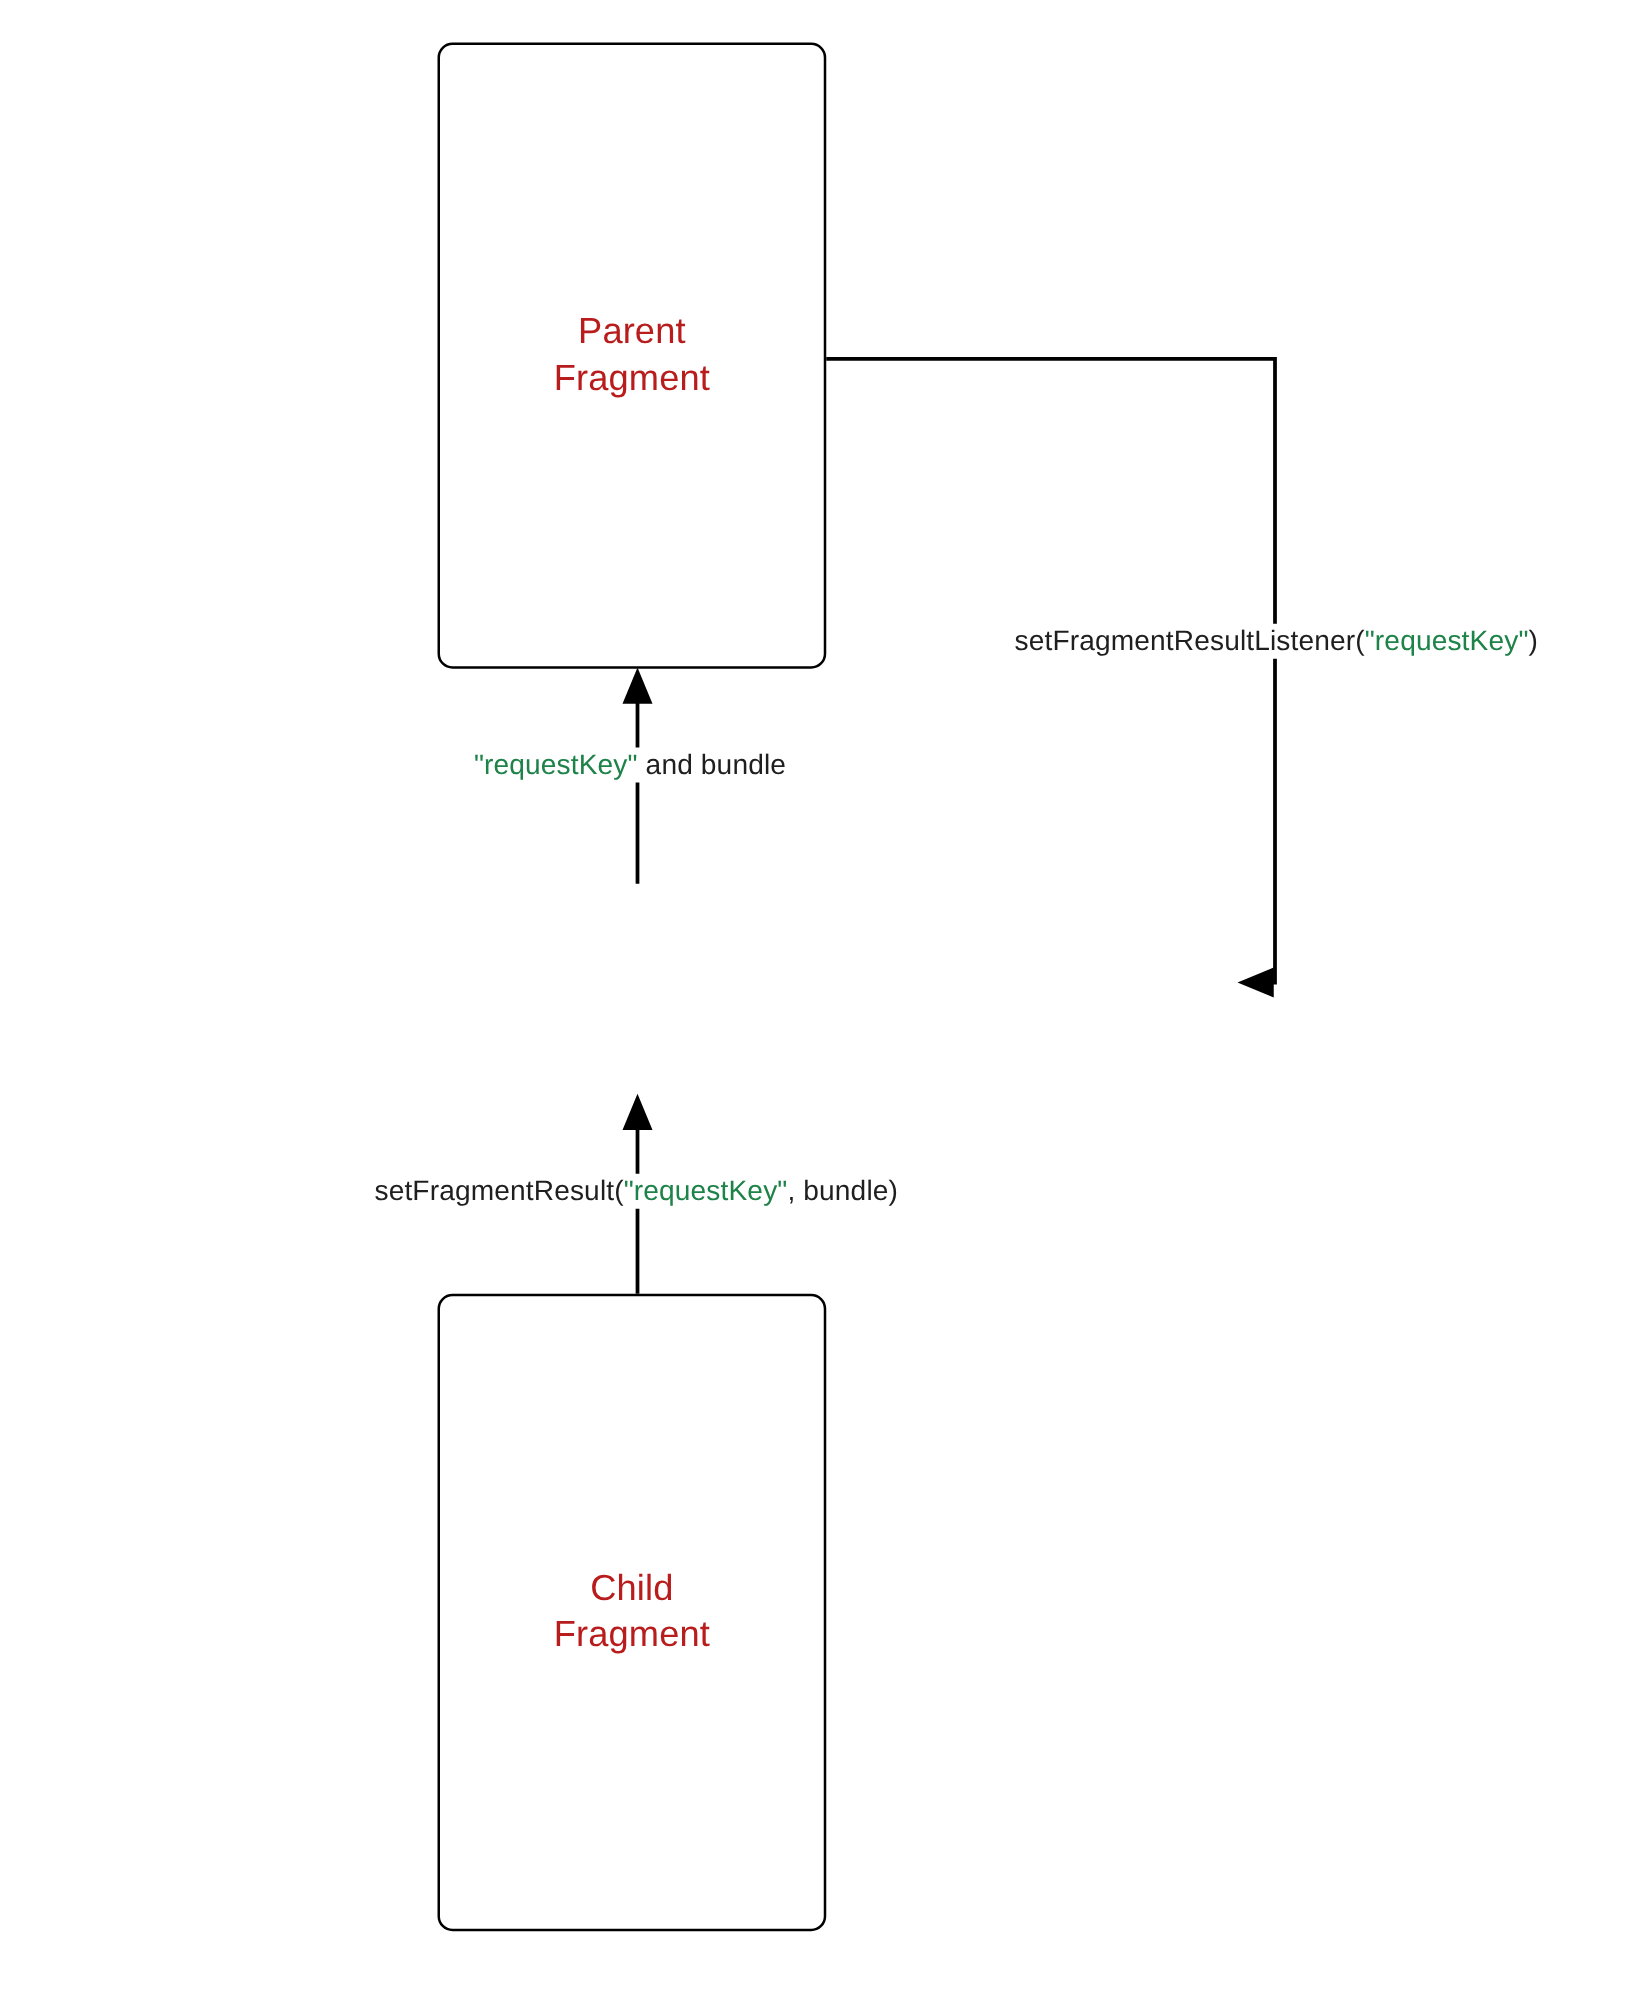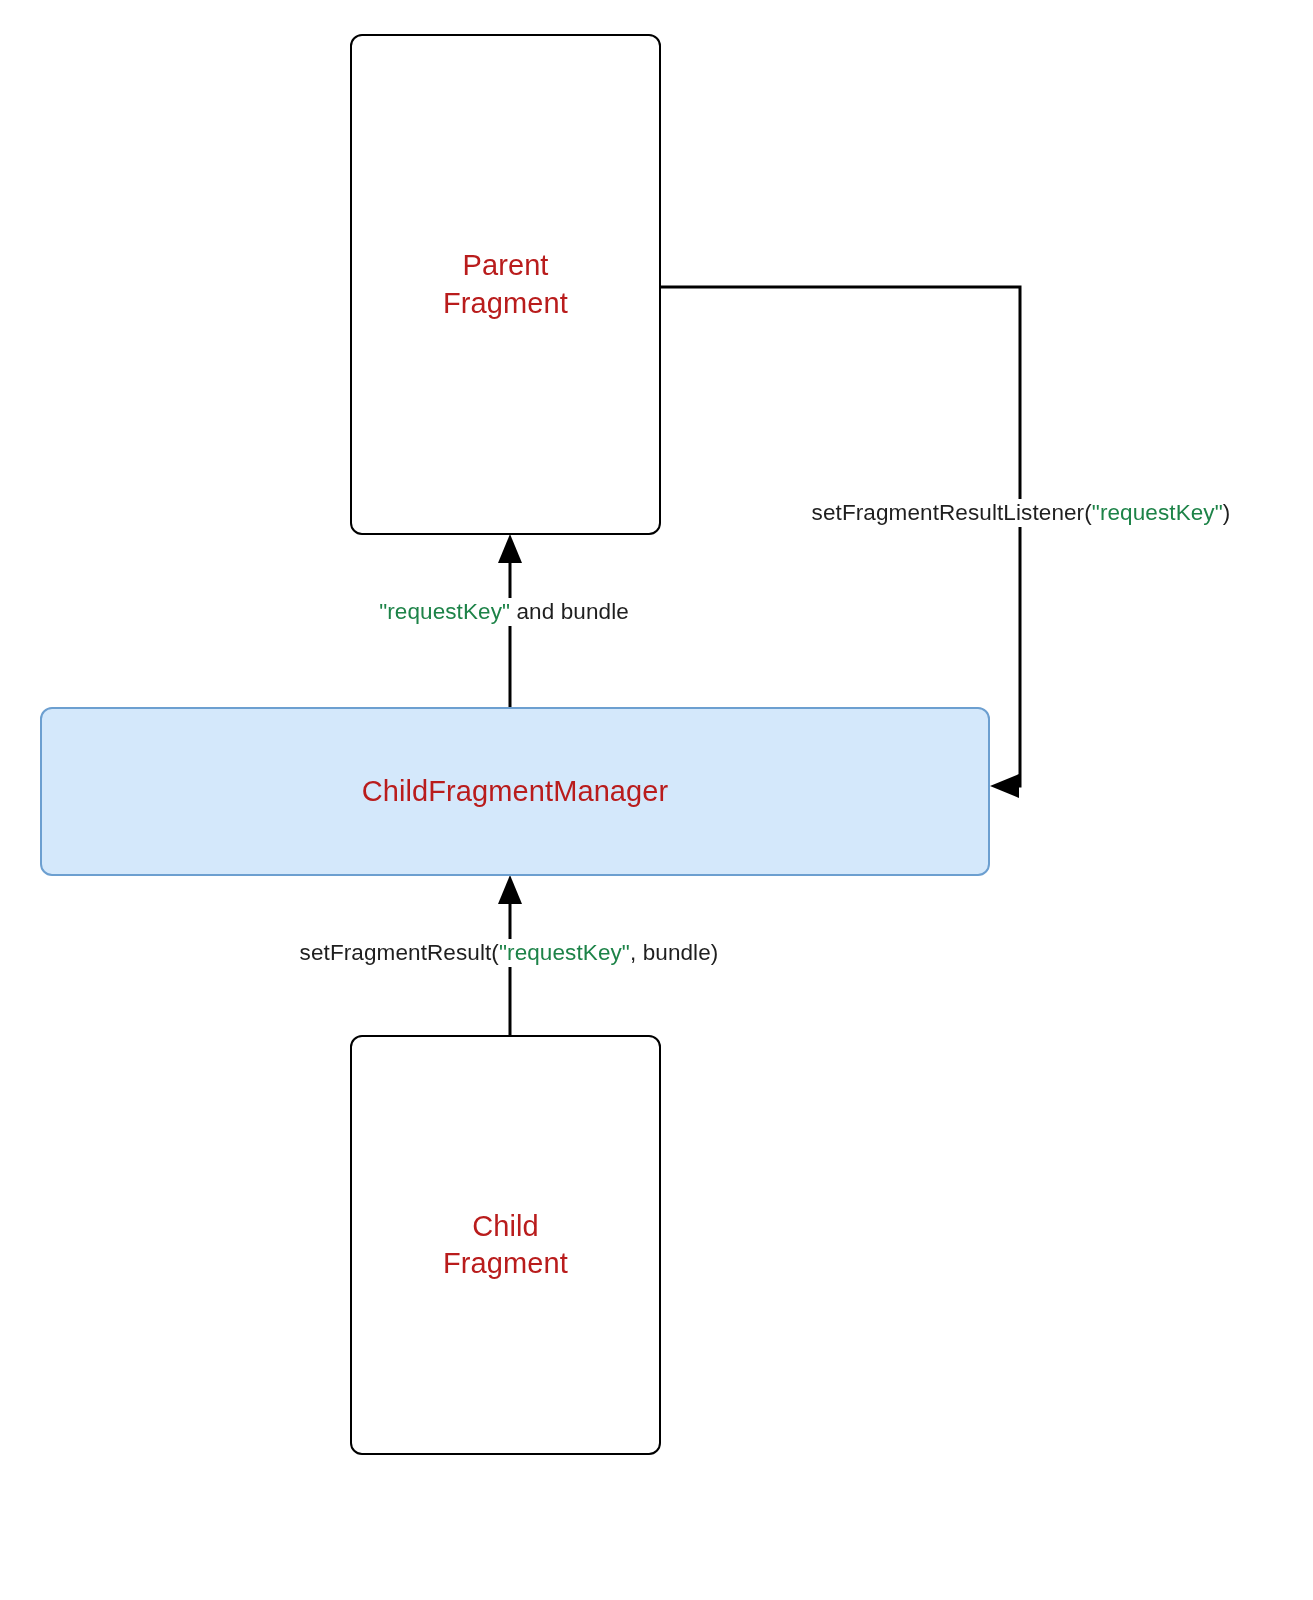--- a/index.html
+++ b/index.html
@@ -98,25 +98,22 @@
       <path class="edge-line" d="M 510 1035 L 510 894"></path>
       <polygon class="edge-head" points="510,875 498,904 522,904"></polygon>
     </g>
   </svg>
 
   <div class="node node-plain" style="left:350px; top:34px; width:311px; height:501px;">
     <span class="node-label">Parent
 Fragment</span>
   </div>
 
-  <div class="node node-highlight" style="left:40px; top:707px; width:950px; height:169px;">
-    <span class="node-label">ChildFragmentManager</span>
-  </div>
 
-  <div class="node node-plain" style="left:350px; top:1035px; width:311px; height:420px;">
+  <div class="node node-plain" style="left:350px; top:1035px; width:311px; height:510px;">
     <span class="node-label">Child
 Fragment</span>
   </div>
 
   <div class="edge-label lbl-center" style="left:504px; top:612px;">
     <span class="key">"requestKey"</span><span> and bundle</span>
   </div>
 
   <div class="edge-label lbl-center" style="left:1021px; top:513px;">
     <span>setFragmentResultListener(</span><span class="key">"requestKey"</span><span>)</span>

